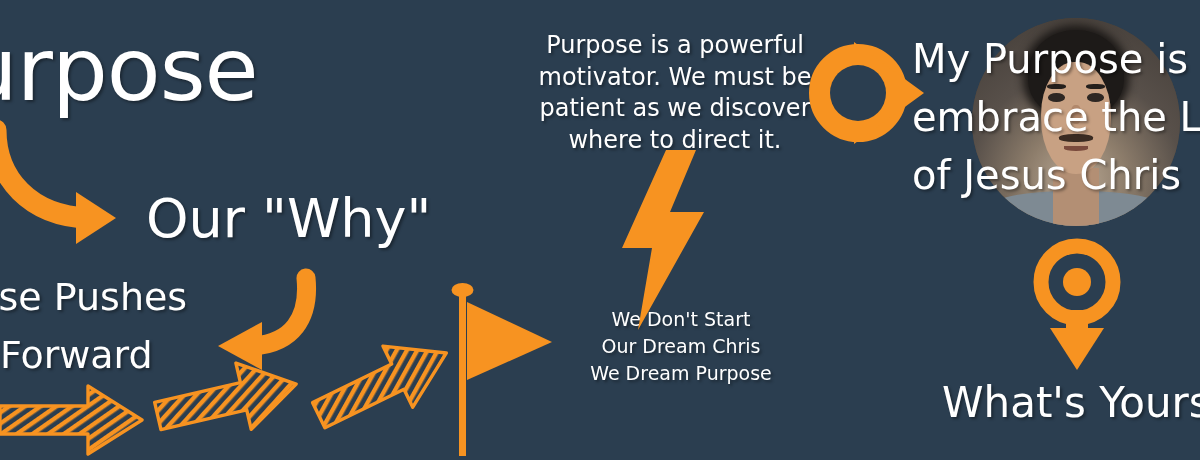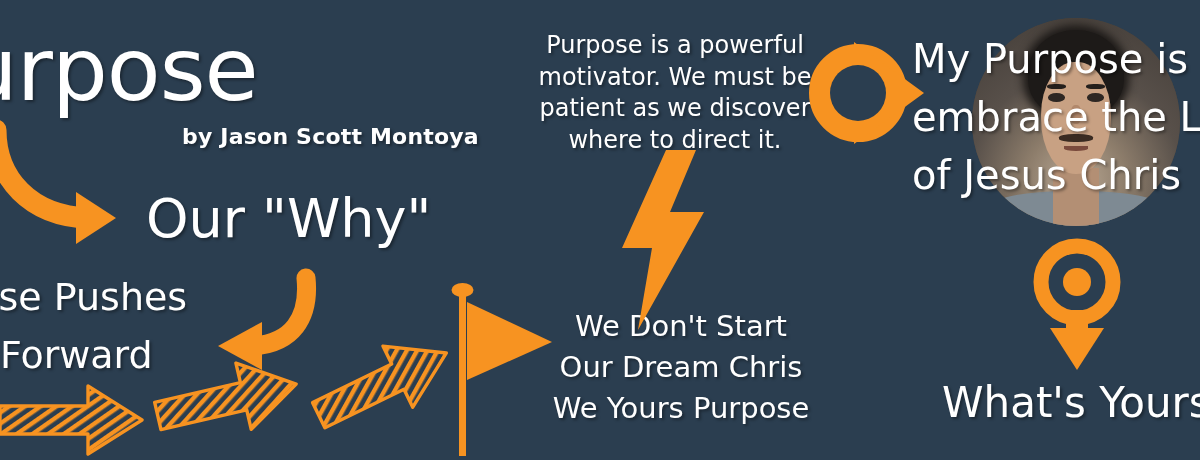--- a/index.html
+++ b/index.html
@@ -64,21 +64,21 @@
     font-weight:400;
     line-height:1.32;
   }
 
   
   #dream-block {
     left:536px; top:306px;
     width:290px;
     text-align:center;
     white-space:normal;
-    font-size:29px;
+    font-size:19px;
     font-weight:400;
     line-height:1.42;
   }
 
   
   #my-purpose {
     left:912px; top:30px;
     width:330px;
     white-space:normal;
     font-size:40px;
@@ -214,21 +214,20 @@
     <div class="brow r"></div>
     <div class="eye l"></div>
     <div class="eye r"></div>
     <div class="nose"></div>
     <div class="stache"></div>
     <div class="mouth"></div>
   </div>
 
   <div class="txt" id="title">urpose</div>
 
-  <div class="txt" id="byline">by Jason Scott Montoya</div>
 
   <svg class="gfx" id="arrow-curve-1" width="140" height="125" viewBox="0 0 140 125">
     <path d="M12 10 C 12 58, 46 96, 104 98" fill="none" stroke="#f79321" stroke-width="21" stroke-linecap="round"></path>
     <polygon points="92,72 132,98 92,124" fill="#f79321"></polygon>
   </svg>
 
   <div class="txt" id="our-why">Our "Why"</div>
 
   <div class="txt" id="push-l1">oose Pushes</div>
   <div class="txt" id="push-l2">s Forward</div>
@@ -285,21 +284,21 @@
 
   <svg class="gfx" id="flag" width="110" height="178" viewBox="0 0 110 178">
     <rect x="11" y="14" width="7" height="162" fill="#f79321"></rect>
     <ellipse cx="14.5" cy="10" rx="11" ry="7" fill="#f79321"></ellipse>
     <polygon points="19,22 104,62 19,100" fill="#f79321"></polygon>
   </svg>
 
   <div class="txt" id="dream-block">
     <div>We Don't Start</div>
     <div>Our Dream Chris</div>
-    <div>We Yours Purpose</div>
+    <div>We Dream Purpose</div>
   </div>
 
   <svg class="gfx" id="target-arrow" width="110" height="136" viewBox="0 0 110 136">
     <circle cx="55" cy="46" r="36" fill="none" stroke="#f79321" stroke-width="15"></circle>
     <circle cx="55" cy="46" r="14" fill="#f79321"></circle>
     <rect x="44" y="74" width="22" height="30" fill="#f79321"></rect>
     <polygon points="28,92 82,92 55,134" fill="#f79321"></polygon>
   </svg>
 
   <div class="txt" id="whats-yours">What's Yours</div>

